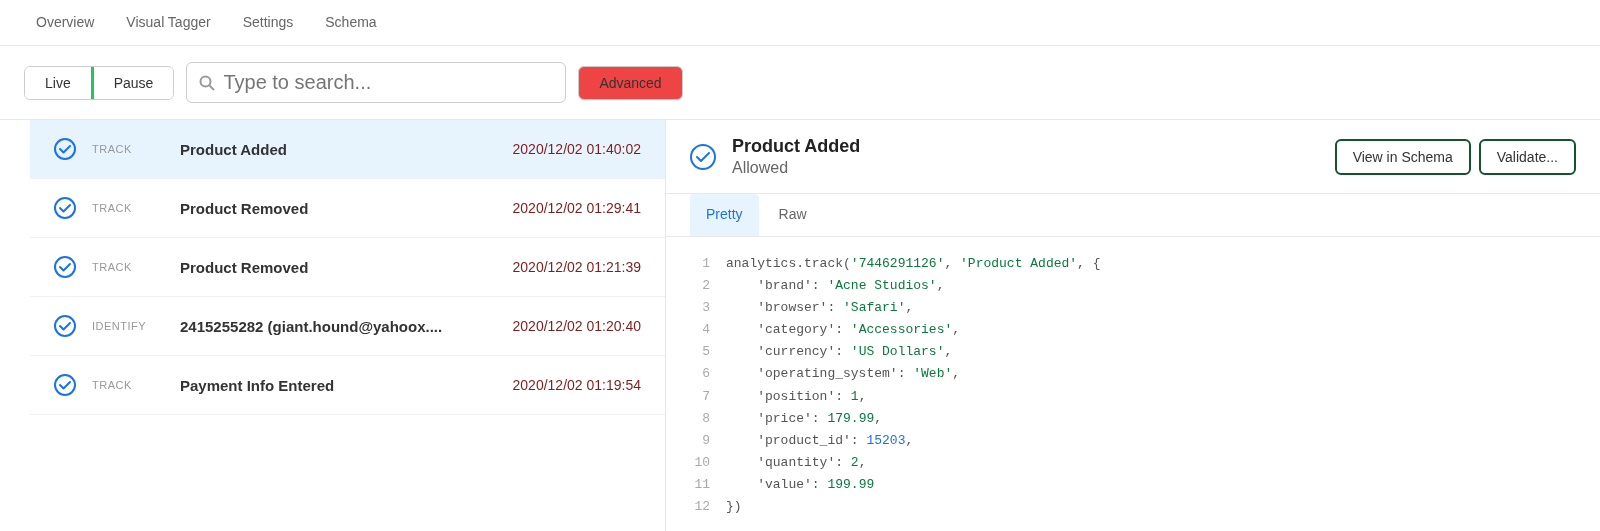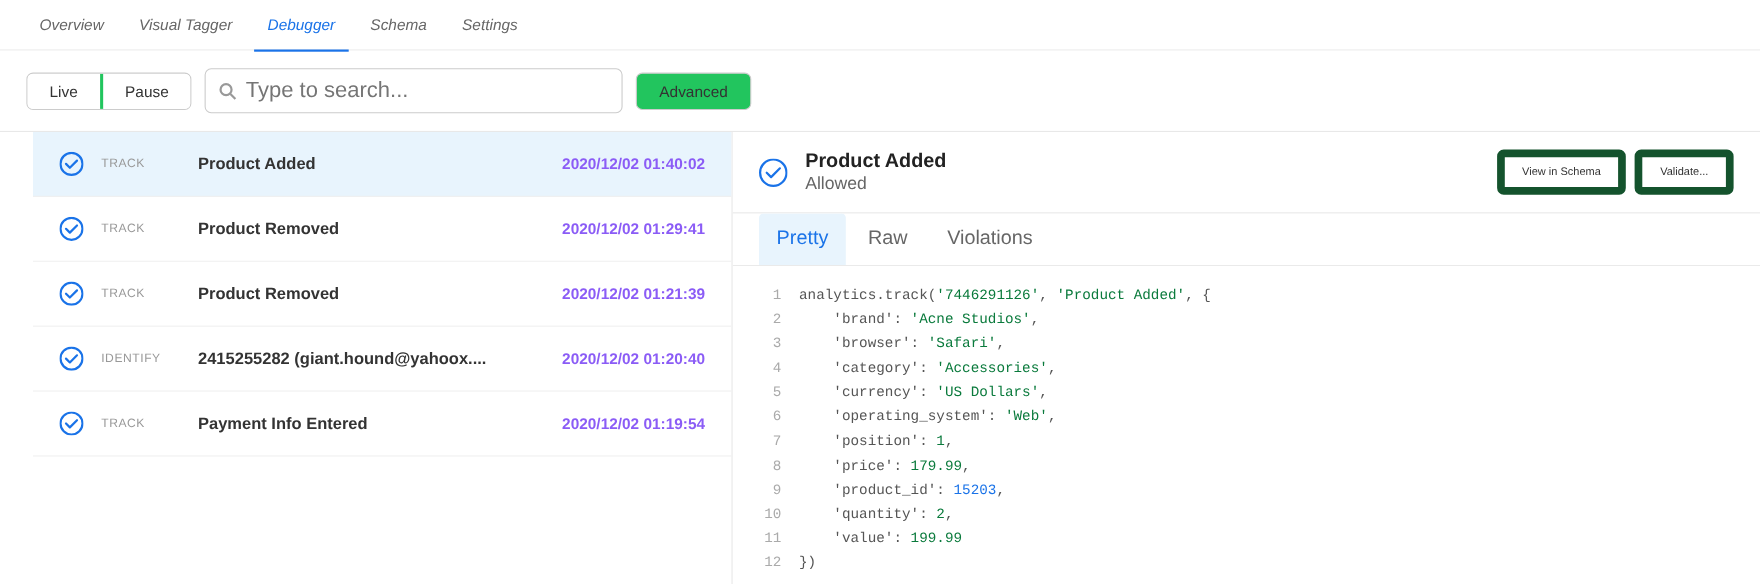--- a/index.html
+++ b/index.html
@@ -6,21 +6,20 @@
     body { font-family: -apple-system, BlinkMacSystemFont, 'Segoe UI', sans-serif; background: #fff; color: #333; font-size: 14px; }
 
     
     .top-nav {
       display: flex;
       align-items: center;
       padding: 0 24px;
       border-bottom: 1px solid #e8e8e8;
       height: 46px;
       gap: 8px;
-      font-style: italic;
     }
     .nav-tab {
       padding: 14px 12px;
       cursor: pointer;
       color: #666;
       font-size: 14px;
       border-bottom: 2px solid transparent;
       text-decoration: none;
       display: flex;
       align-items: center;
@@ -79,21 +78,21 @@
       outline: none;
       font-size: 20px;
       color: #999;
       width: 100%;
       background: transparent;
     }
     .btn-advanced {
       border: 1px solid #ccc;
       border-radius: 6px;
       padding: 8px 20px;
-      background: #22c55e;
+      background: #ef4444;
       cursor: pointer;
       font-size: 14px;
       color: #333;
     }
 
     
     .main-layout {
       display: flex;
       height: calc(531px - 48px - 66px);
       overflow: hidden;
@@ -126,24 +125,23 @@
       width: 72px;
       flex-shrink: 0;
     }
     .event-name {
       font-weight: 600;
       color: #333;
       flex: 1;
       font-size: 15px;
     }
     .event-time {
-      color: #8b5cf6;
+      color: #7f1d1d;
       font-size: 14px;
       white-space: nowrap;
-      font-weight: bold;
     }
 
     
     .right-panel {
       flex: 1;
       display: flex;
       flex-direction: column;
       overflow: hidden;
     }
     .right-header {
@@ -164,40 +162,40 @@
     .event-status {
       font-size: 16px;
       color: #666;
       margin-top: 2px;
     }
     .right-header-actions {
       display: flex;
       gap: 8px;
     }
     .btn-action {
-      border: 7px solid #14532d;
+      border: 2px solid #14532d;
       border-radius: 6px;
       padding: 8px 16px;
       background: #fff;
       cursor: pointer;
-      font-size: 10px;
+      font-size: 14px;
       color: #333;
     }
 
     
     .content-tabs {
       display: flex;
       padding: 0 24px;
       border-bottom: 1px solid #e8e8e8;
       gap: 4px;
     }
     .content-tab {
       padding: 12px 16px;
       cursor: pointer;
-      font-size: 18px;
+      font-size: 14px;
       color: #666;
       border-bottom: 2px solid transparent;
     }
     .content-tab.active {
       color: #1a73e8;
       background: #e8f4fd;
       border-radius: 4px 4px 0 0;
     }
 
     
@@ -226,23 +224,22 @@
     .c-green { color: #0a7a3c; }
     .c-blue { color: #1a73e8; }
     .c-num { color: #0a7a3c; }
   </style>
 </head>
 <body>
 
 <nav class="top-nav">
   <a class="nav-tab">Overview</a>
   <a class="nav-tab">Visual Tagger</a>
-  <a class="nav-tab active">Debugger</a>
+  <a class="nav-tab">Settings</a>
   <a class="nav-tab">Schema</a>
-  <a class="nav-tab">Settings</a>
 </nav>
 
 <div class="toolbar">
   <div class="btn-group">
     <button class="btn-group-item">Live</button>
     <button class="btn-group-item">Pause</button>
   </div>
   <div class="search-wrapper">
     <svg class="search-icon-svg" viewBox="0 0 16 16" fill="none" stroke="#999" stroke-width="2">
       <circle cx="6.5" cy="6.5" r="5"></circle>
@@ -314,21 +311,20 @@
         <div class="event-status">Allowed</div>
       </div>
       <div class="right-header-actions">
         <button class="btn-action">View in Schema</button>
         <button class="btn-action">Validate...</button>
       </div>
     </div>
     <div class="content-tabs">
       <div class="content-tab active">Pretty</div>
       <div class="content-tab">Raw</div>
-      <div class="content-tab">Violations</div>
     </div>
     <div class="code-block" id="code-container">
         <div class="code-line">
           <span class="line-num">1</span>
           <span class="line-content"><span class="c-gray">analytics.track(</span><span class="c-green">'7446291126'</span><span class="c-gray">, </span><span class="c-green">'Product Added'</span><span class="c-gray">, {</span></span>
         </div>
         <div class="code-line">
           <span class="line-num">2</span>
           <span class="line-content"><span class="c-gray">    'brand': </span><span class="c-green">'Acne Studios'</span><span class="c-gray">,</span></span>
         </div>

